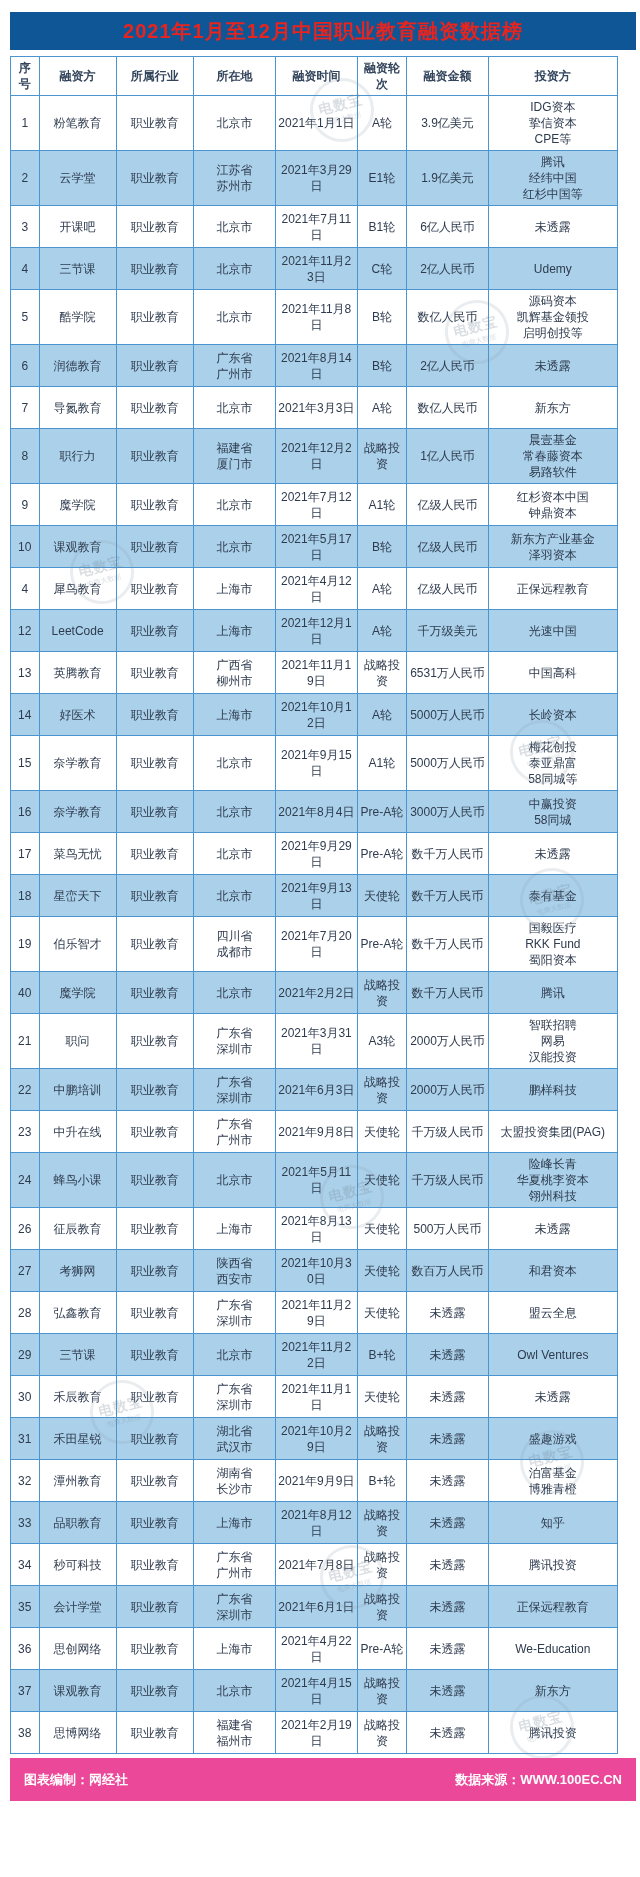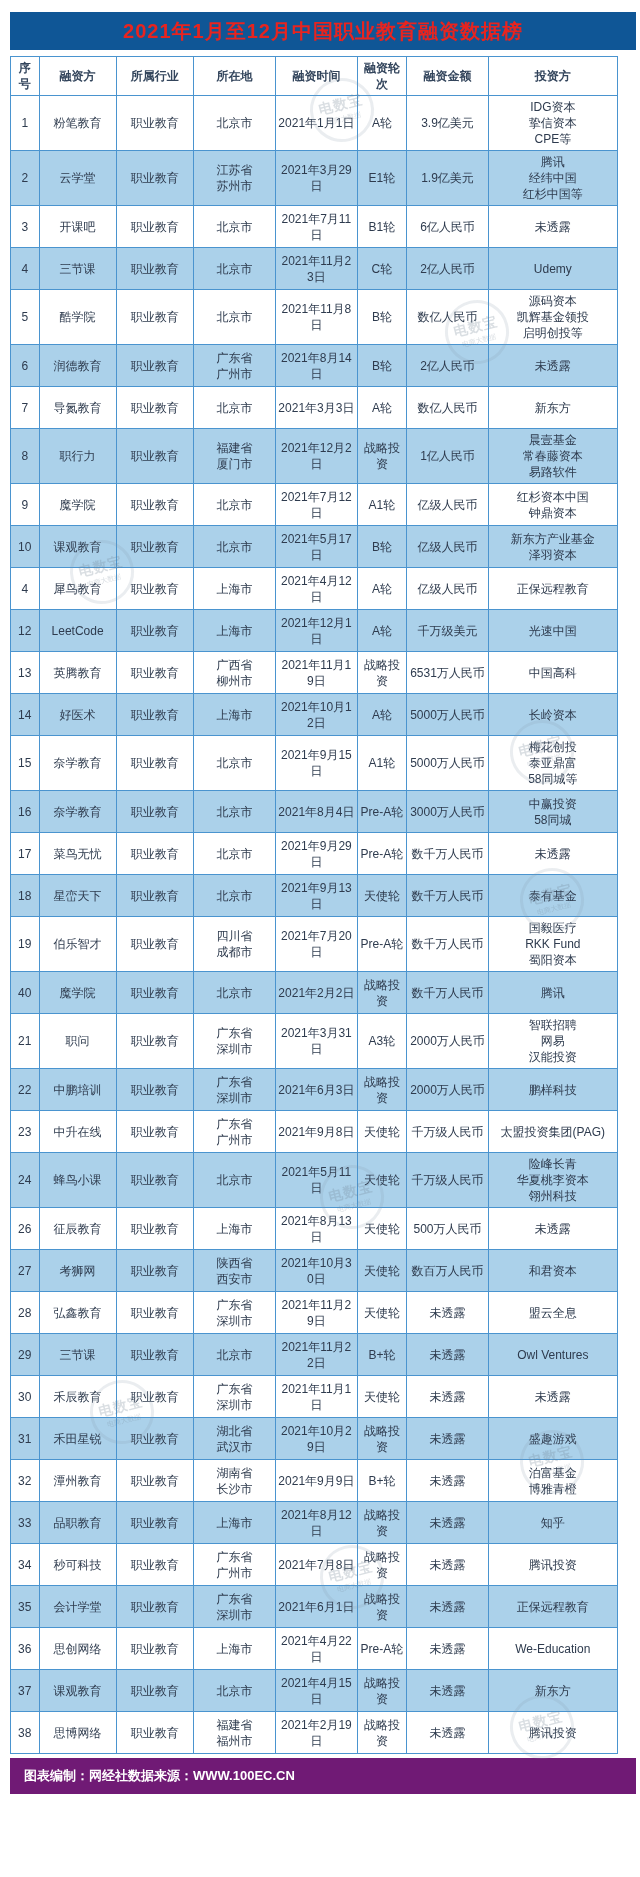--- a/index.html
+++ b/index.html
@@ -49,23 +49,23 @@
   .col-no { width: 4.7%; }
   .col-company { width: 12.7%; }
   .col-industry { width: 12.7%; }
   .col-location { width: 13.6%; }
   .col-date { width: 13.4%; }
   .col-round { width: 8.2%; }
   .col-amount { width: 13.4%; }
   .col-investors { width: 21.3%; }
   .footer-bar {
     margin-top: 4px;
-    background: #701a75;
-    height: 36px;
-    display: flex; align-items: center; 
+    background: #ec4899;
+    height: 43px;
+    display: flex; align-items: center; justify-content: space-between;
     padding: 0 14px;
   }
   .footer-bar span {
     color: #ffffff;
     font-size: 13px;
     font-weight: bold;
   }
   .wm {
     position: absolute;
     width: 64px; height: 64px;

